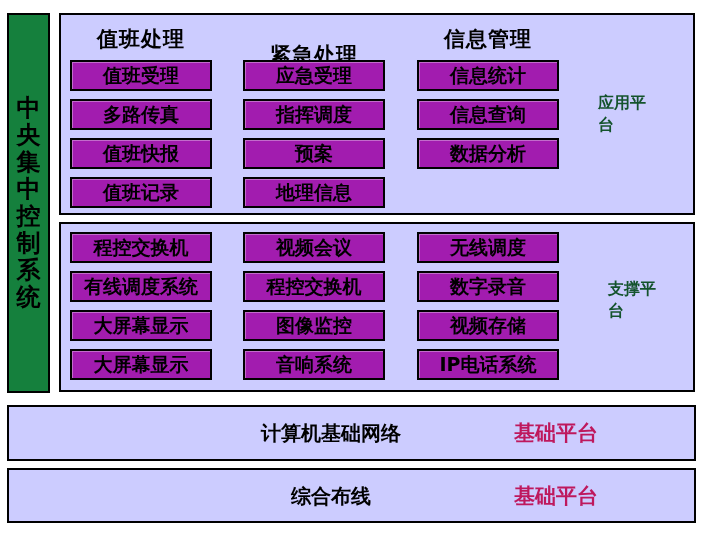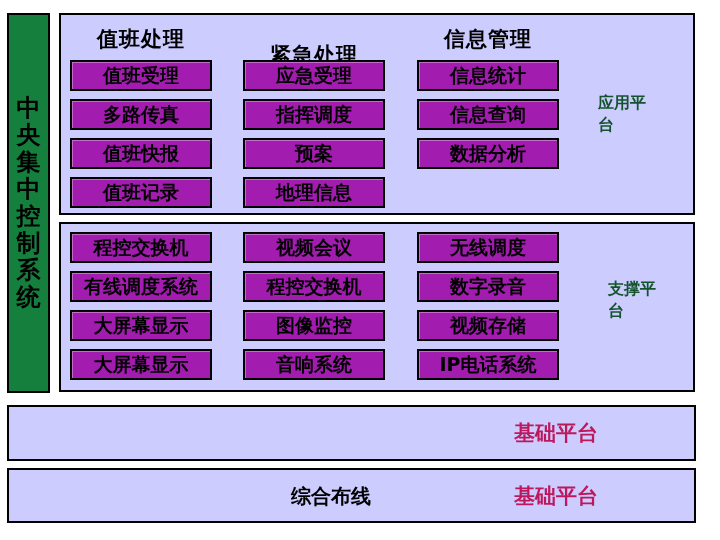--- a/index.html
+++ b/index.html
@@ -137,18 +137,19 @@
     <div class="blk">无线调度</div>
     <div class="blk">数字录音</div>
     <div class="blk">视频存储</div>
     <div class="blk">IP电话系统</div>
   </div>
 
   <div class="platform-tag">支撑平台</div>
 </div>
 
 <div class="base-bar b0">
+  <div class="bar-label">计算机基础网络</div>
   <div class="bar-tag">基础平台</div>
 </div>
 <div class="base-bar b1">
   <div class="bar-label">综合布线</div>
   <div class="bar-tag">基础平台</div>
 </div>
 
 </body></html>

